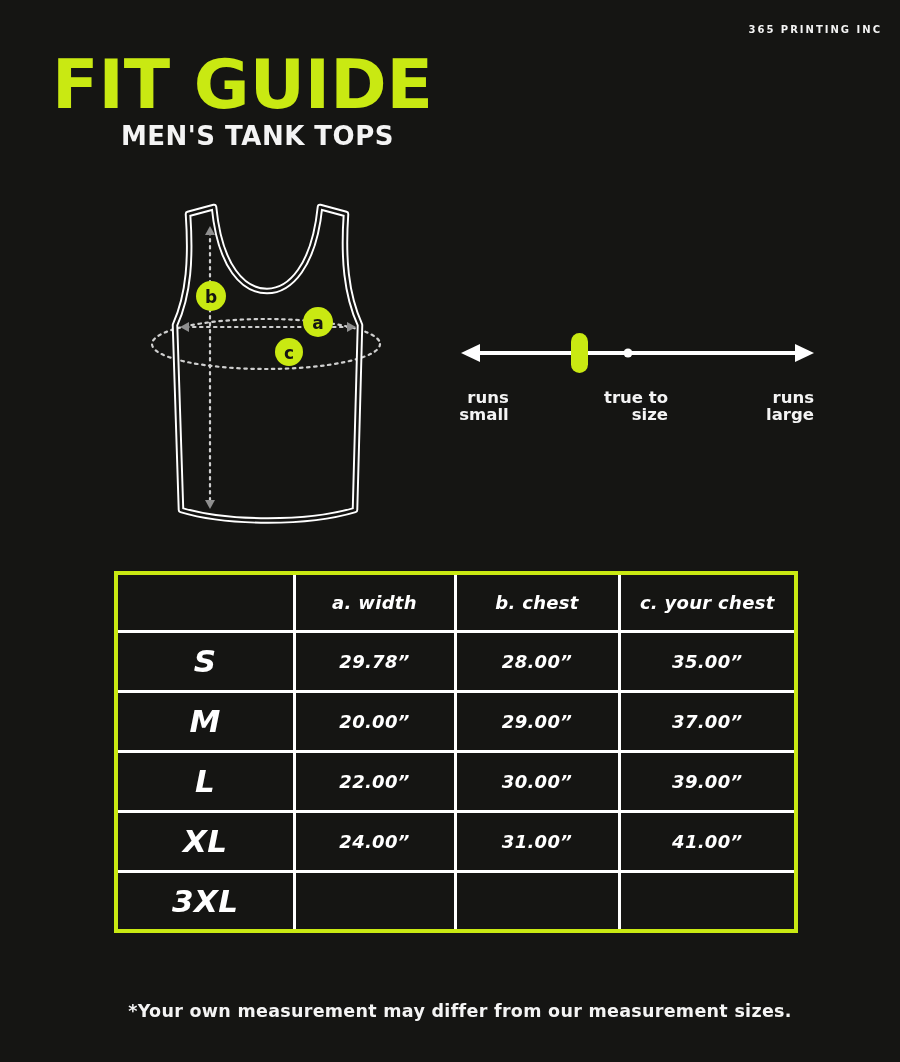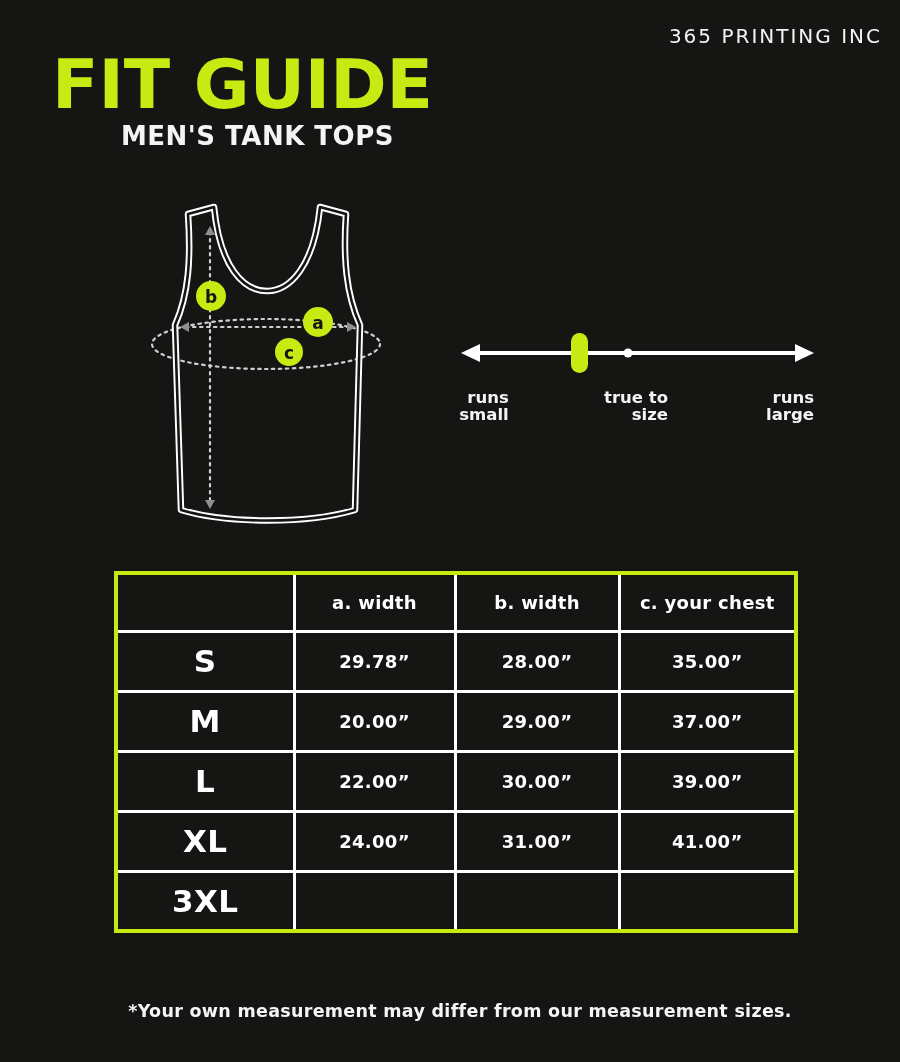--- a/index.html
+++ b/index.html
@@ -7,21 +7,21 @@
   body {
     width: 900px; height: 1062px;
     background: #151513;
     font-family: "DejaVu Sans", "Liberation Sans", sans-serif;
     color: #ffffff;
     position: relative;
     overflow: hidden;
   }
   .brand {
     position: absolute; top: 24px; right: 18px;
-    font-size: 20px; font-weight: normal; letter-spacing: 2px;
+    font-size: 10px; font-weight: bold; letter-spacing: 2px;
     color: #f4f4f4;
   }
   .title-block { position: absolute; left: 52px; top: 50px; width: 342px; }
   .title {
     margin: 0; font-size: 68px; line-height: 1.02; font-weight: bold;
     color: #c9e912; letter-spacing: 0px; white-space: nowrap;
   }
   .subtitle {
     margin: 2px 0 0 0; font-size: 26px; font-weight: bold;
     color: #f4f4f4; text-align: right; letter-spacing: 0.5px;
@@ -37,20 +37,21 @@
   .scale-label.left   { left: 484px; }
   .scale-label.center { left: 636px; }
   .scale-label.right  { left: 790px; }
   .size-table {
     position: absolute; left: 114px; top: 571px;
     width: 680px; border-collapse: collapse;
     table-layout: fixed;
   }
   .size-table, .size-table tr, .size-table td, .size-table th { 
     border: 3px solid #ffffff;
+    font-style: italic;
   }
   .size-table { border: 4px solid #c9e912; }
   .size-table th, .size-table td {
     background: #151513; color: #ffffff;
     text-align: center; vertical-align: middle;
     font-weight: bold; padding: 0;
   }
   .size-table thead tr { height: 58px; }
   .size-table tbody tr { height: 60px; }
   .size-table th { font-size: 18px; letter-spacing: 0.3px; }
@@ -145,21 +146,21 @@
   <colgroup>
     <col style="width:178px">
       <col style="width:161px">
       <col style="width:164px">
       <col style="width:177px">
   </colgroup>
   <thead>
     <tr>
       <th></th>
       <th>a. width</th>
-      <th>b. width</th>
+      <th>b. chest</th>
       <th>c. your chest</th>
     </tr>
   </thead>
   <tbody>
     <tr>
       <td class="size-cell">S</td>
       <td class="value-cell">29.78”</td>
       <td class="value-cell">28.00”</td>
       <td class="value-cell">35.00”</td>
     </tr>

